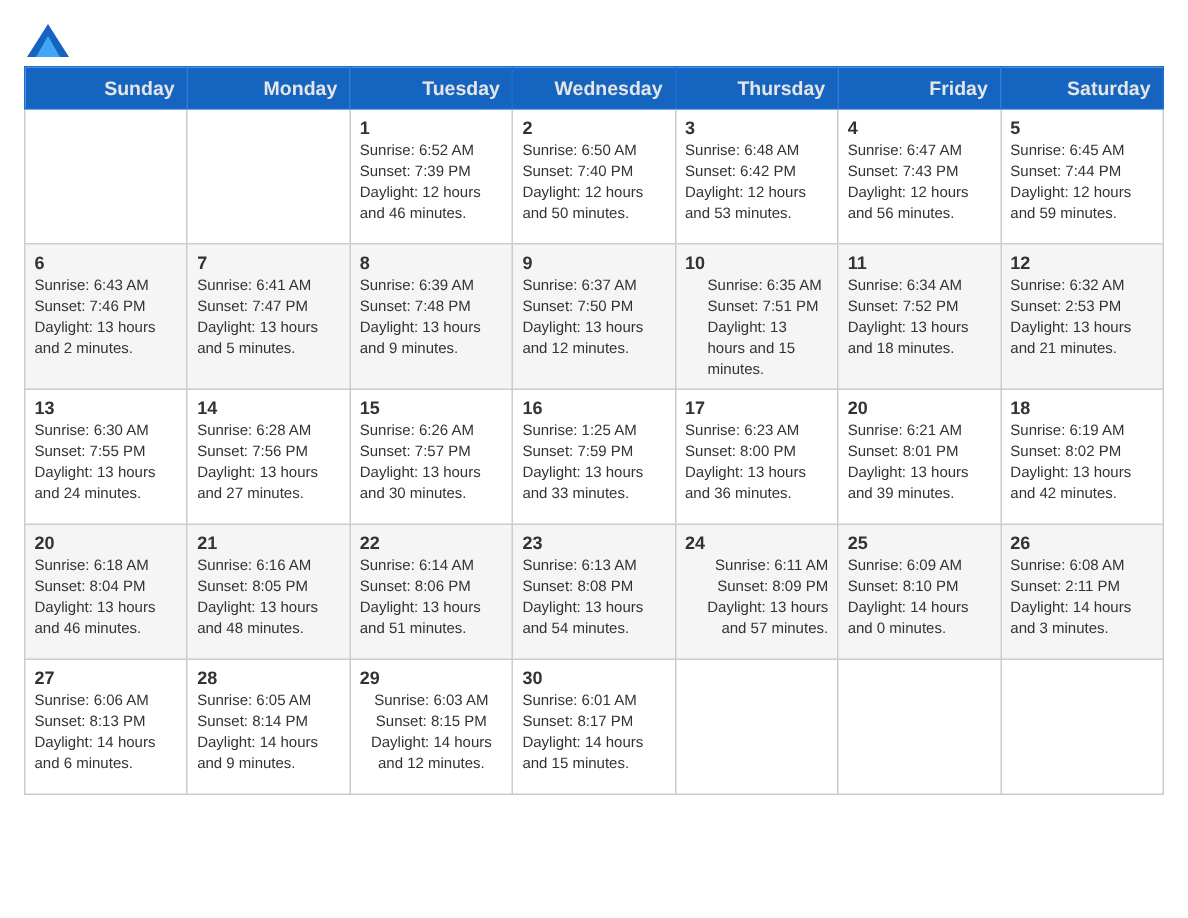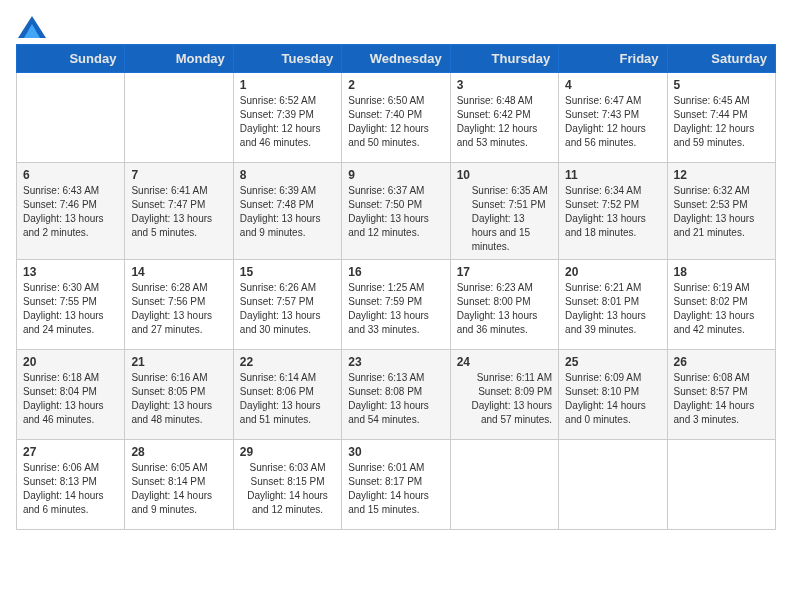--- a/index.html
+++ b/index.html
@@ -275,21 +275,21 @@
         </td>
         <td>
           <div class="day-number">25</div>
           <div class="day-info" style="white-space: pre-line;">Sunrise: 6:09 AM
 Sunset: 8:10 PM
 Daylight: 14 hours and 0 minutes.</div>
         </td>
         <td>
           <div class="day-number">26</div>
           <div class="day-info" style="white-space: pre-line;">Sunrise: 6:08 AM
-Sunset: 8:57 PM
+Sunset: 2:11 PM
 Daylight: 14 hours and 3 minutes.</div>
         </td>
       </tr>
       <tr class="row-normal">
         <td>
           <div class="day-number">27</div>
           <div class="day-info" style="white-space: pre-line;">Sunrise: 6:06 AM
 Sunset: 8:13 PM
 Daylight: 14 hours and 6 minutes.</div>
         </td>

